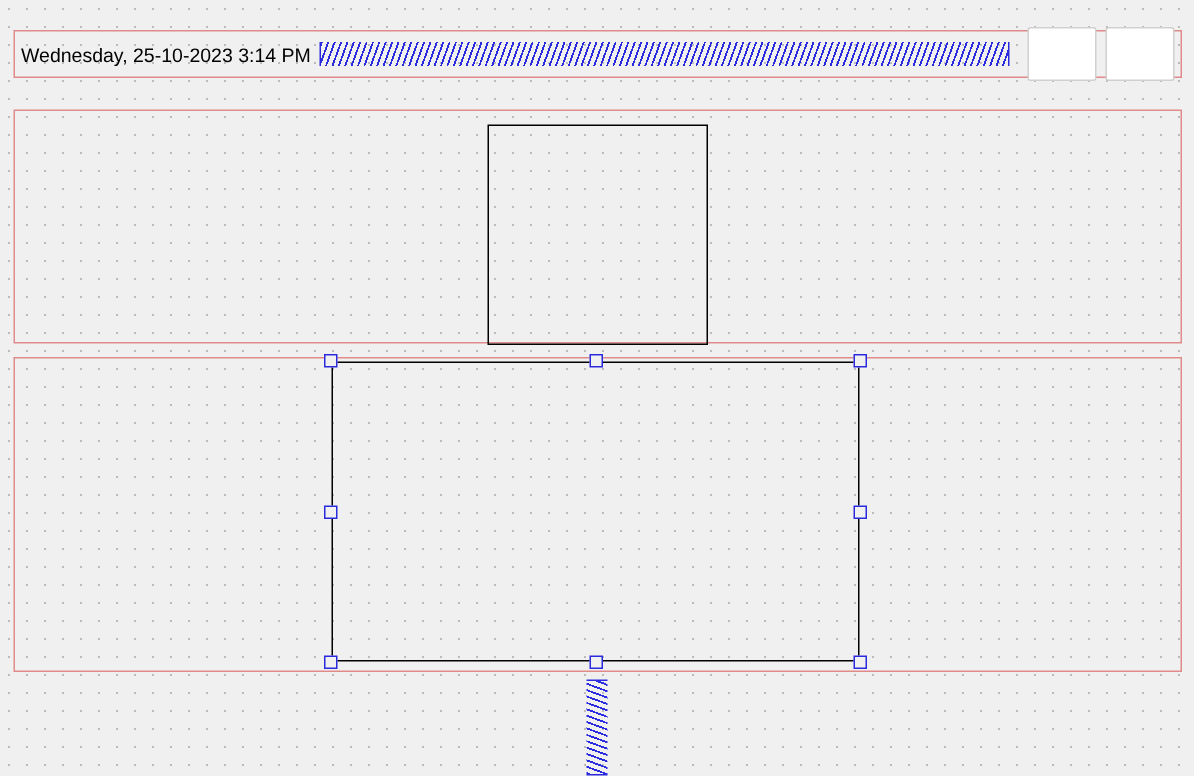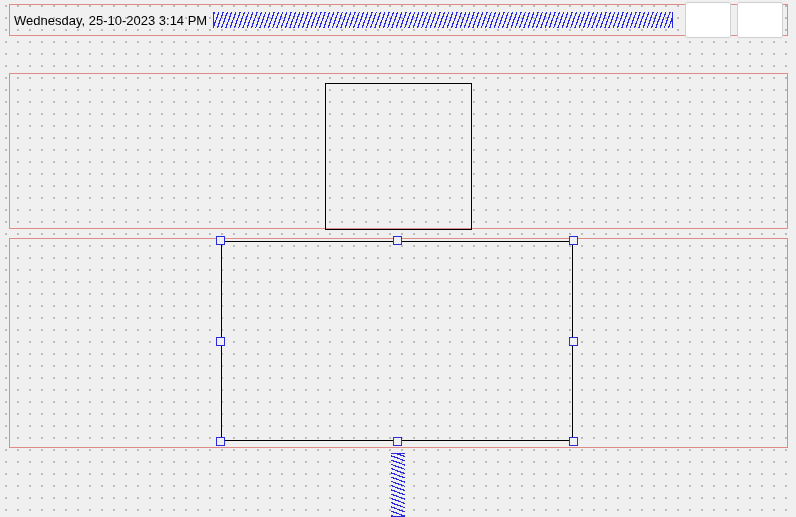--- a/index.html
+++ b/index.html
@@ -16,21 +16,21 @@
     color: #000;
     overflow: hidden;
     position: relative;
   }
   .panel {
     position: absolute;
     border: 1px solid #e08a8a;
     background: transparent;
   }
   #header-panel {
-    left: 9px; top: 4px; width: 779px; height: 32px;
+    left: 9px; top: 20px; width: 779px; height: 32px;
     display: flex;
     align-items: center;
     padding: 0 4px;
   }
   #mid-panel {
     left: 9px; top: 73px; width: 779px; height: 156px;
   }
   #bottom-panel {
     left: 9px; top: 238px; width: 779px; height: 210px;
   }

